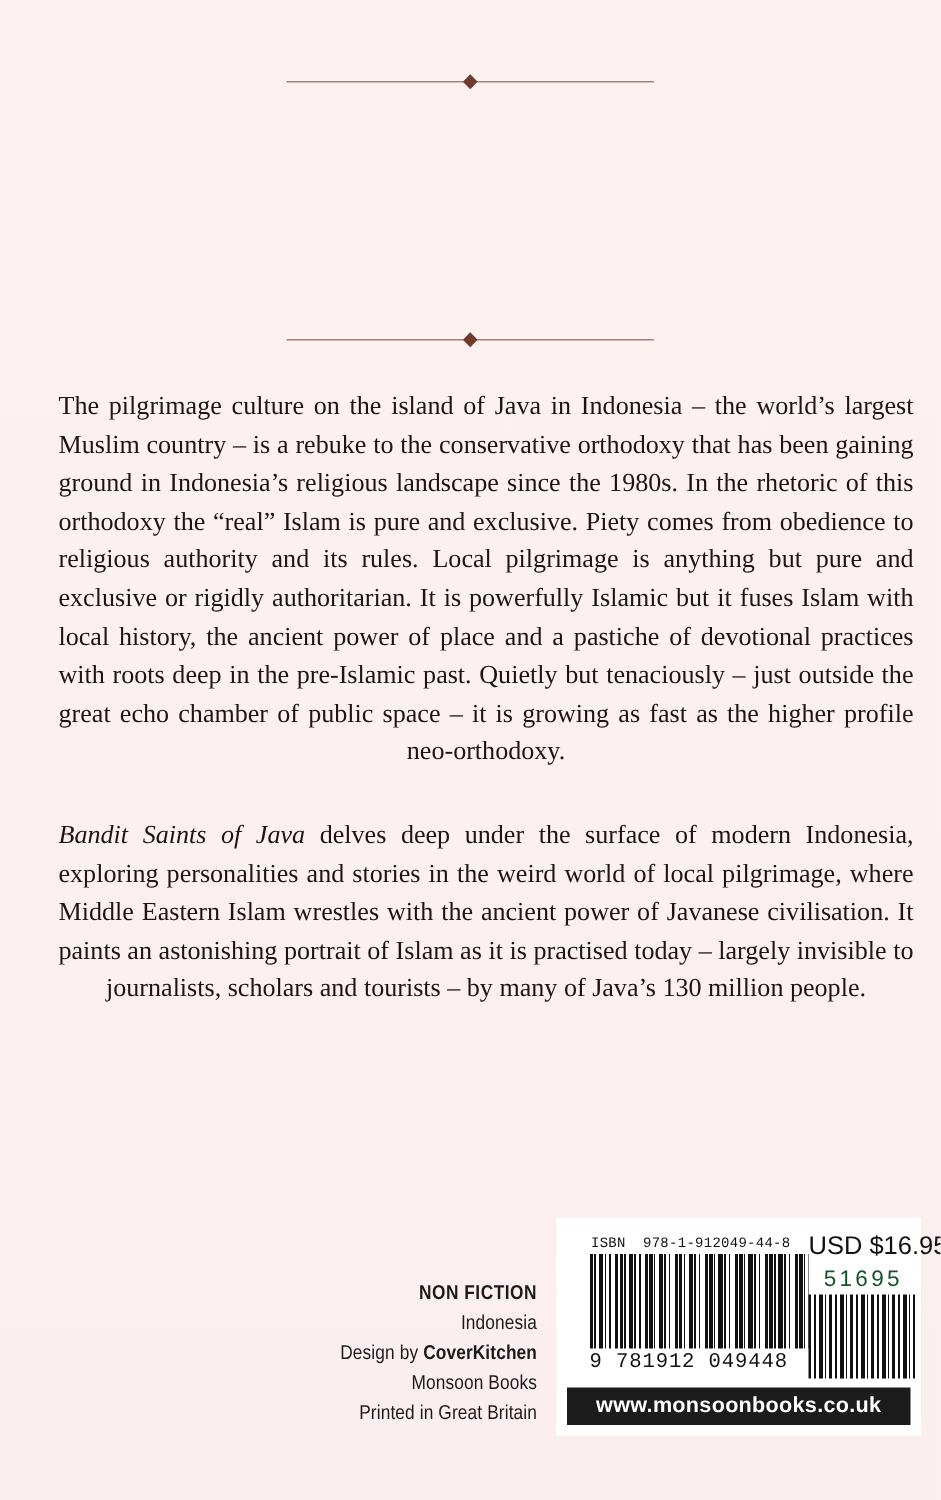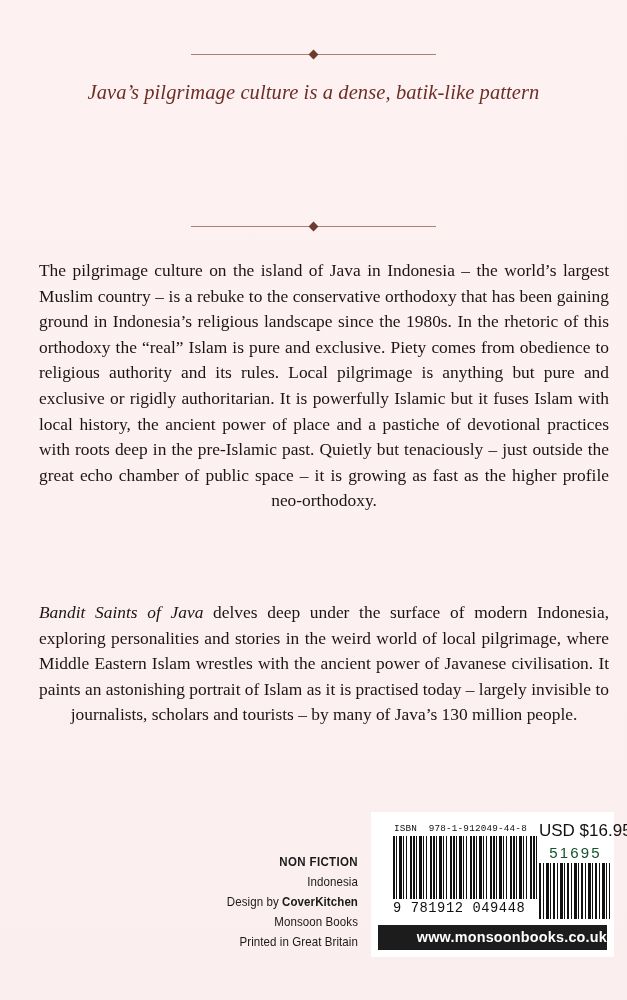--- a/index.html
+++ b/index.html
@@ -70,21 +70,21 @@
     position: absolute;
     left: 29px;
     width: 570px;
     color: #1c1513;
     font-family: "Liberation Serif", serif;
     font-size: 17.4px;
     line-height: 25.6px;
     margin-left: 10px;
   }
   #para-one { top: 258px; }
-  #para-two { top: 600px; }
+  #para-two { top: 544px; }
   .just {
     text-align: justify;
     text-align-last: center;
     hyphens: none;
   }
   .just em { font-style: italic; }
 
   
   .imprint {
     position: absolute;
@@ -183,42 +183,41 @@
     letter-spacing: .6px;
     margin-top: 1px;
     white-space: nowrap;
     transform: scaleX(.98);
     transform-origin: left center;
   }
   .url-bar {
     margin-top: 6px;
     background: #1c1c1c;
     color: #ffffff;
-    text-align: right;
+    text-align: center;
     font-family: "Liberation Sans Narrow", "Liberation Sans", sans-serif;
     font-weight: bold;
     font-size: 14.4px;
     letter-spacing: .2px;
     padding: 4px 0 5px 0;
     white-space: nowrap;
   }
 </style>
 </head>
 <body>
 
 <div class="page">
 
   <div class="divider" id="divider-top">
     <span class="rule"></span>
     <span class="diamond"></span>
     <span class="rule"></span>
   </div>
 
   <div class="pullquote">
-    <span class="ql">Java’s pilgrimage culture is a dense, batik-like pattern</span>
   </div>
 
   <div class="divider" id="divider-bottom">
     <span class="rule"></span>
     <span class="diamond"></span>
     <span class="rule"></span>
   </div>
 
   <div class="body-col just" id="para-one">The pilgrimage culture on the island of Java in Indonesia – the world’s largest Muslim country – is a rebuke to the conservative orthodoxy that has been gaining ground in Indonesia’s religious landscape since the 1980s. In the rhetoric of this orthodoxy the “real” Islam is pure and exclusive. Piety comes from obedience to religious authority and its rules. Local pilgrimage is anything but pure and exclusive or rigidly authoritarian. It is powerfully Islamic but it fuses Islam with local history, the ancient power of place and a pastiche of devotional practices with roots deep in the pre-Islamic past. Quietly but tenaciously – just outside the great echo chamber of public space – it is growing as fast as the higher profile neo-orthodoxy.</div>
 

